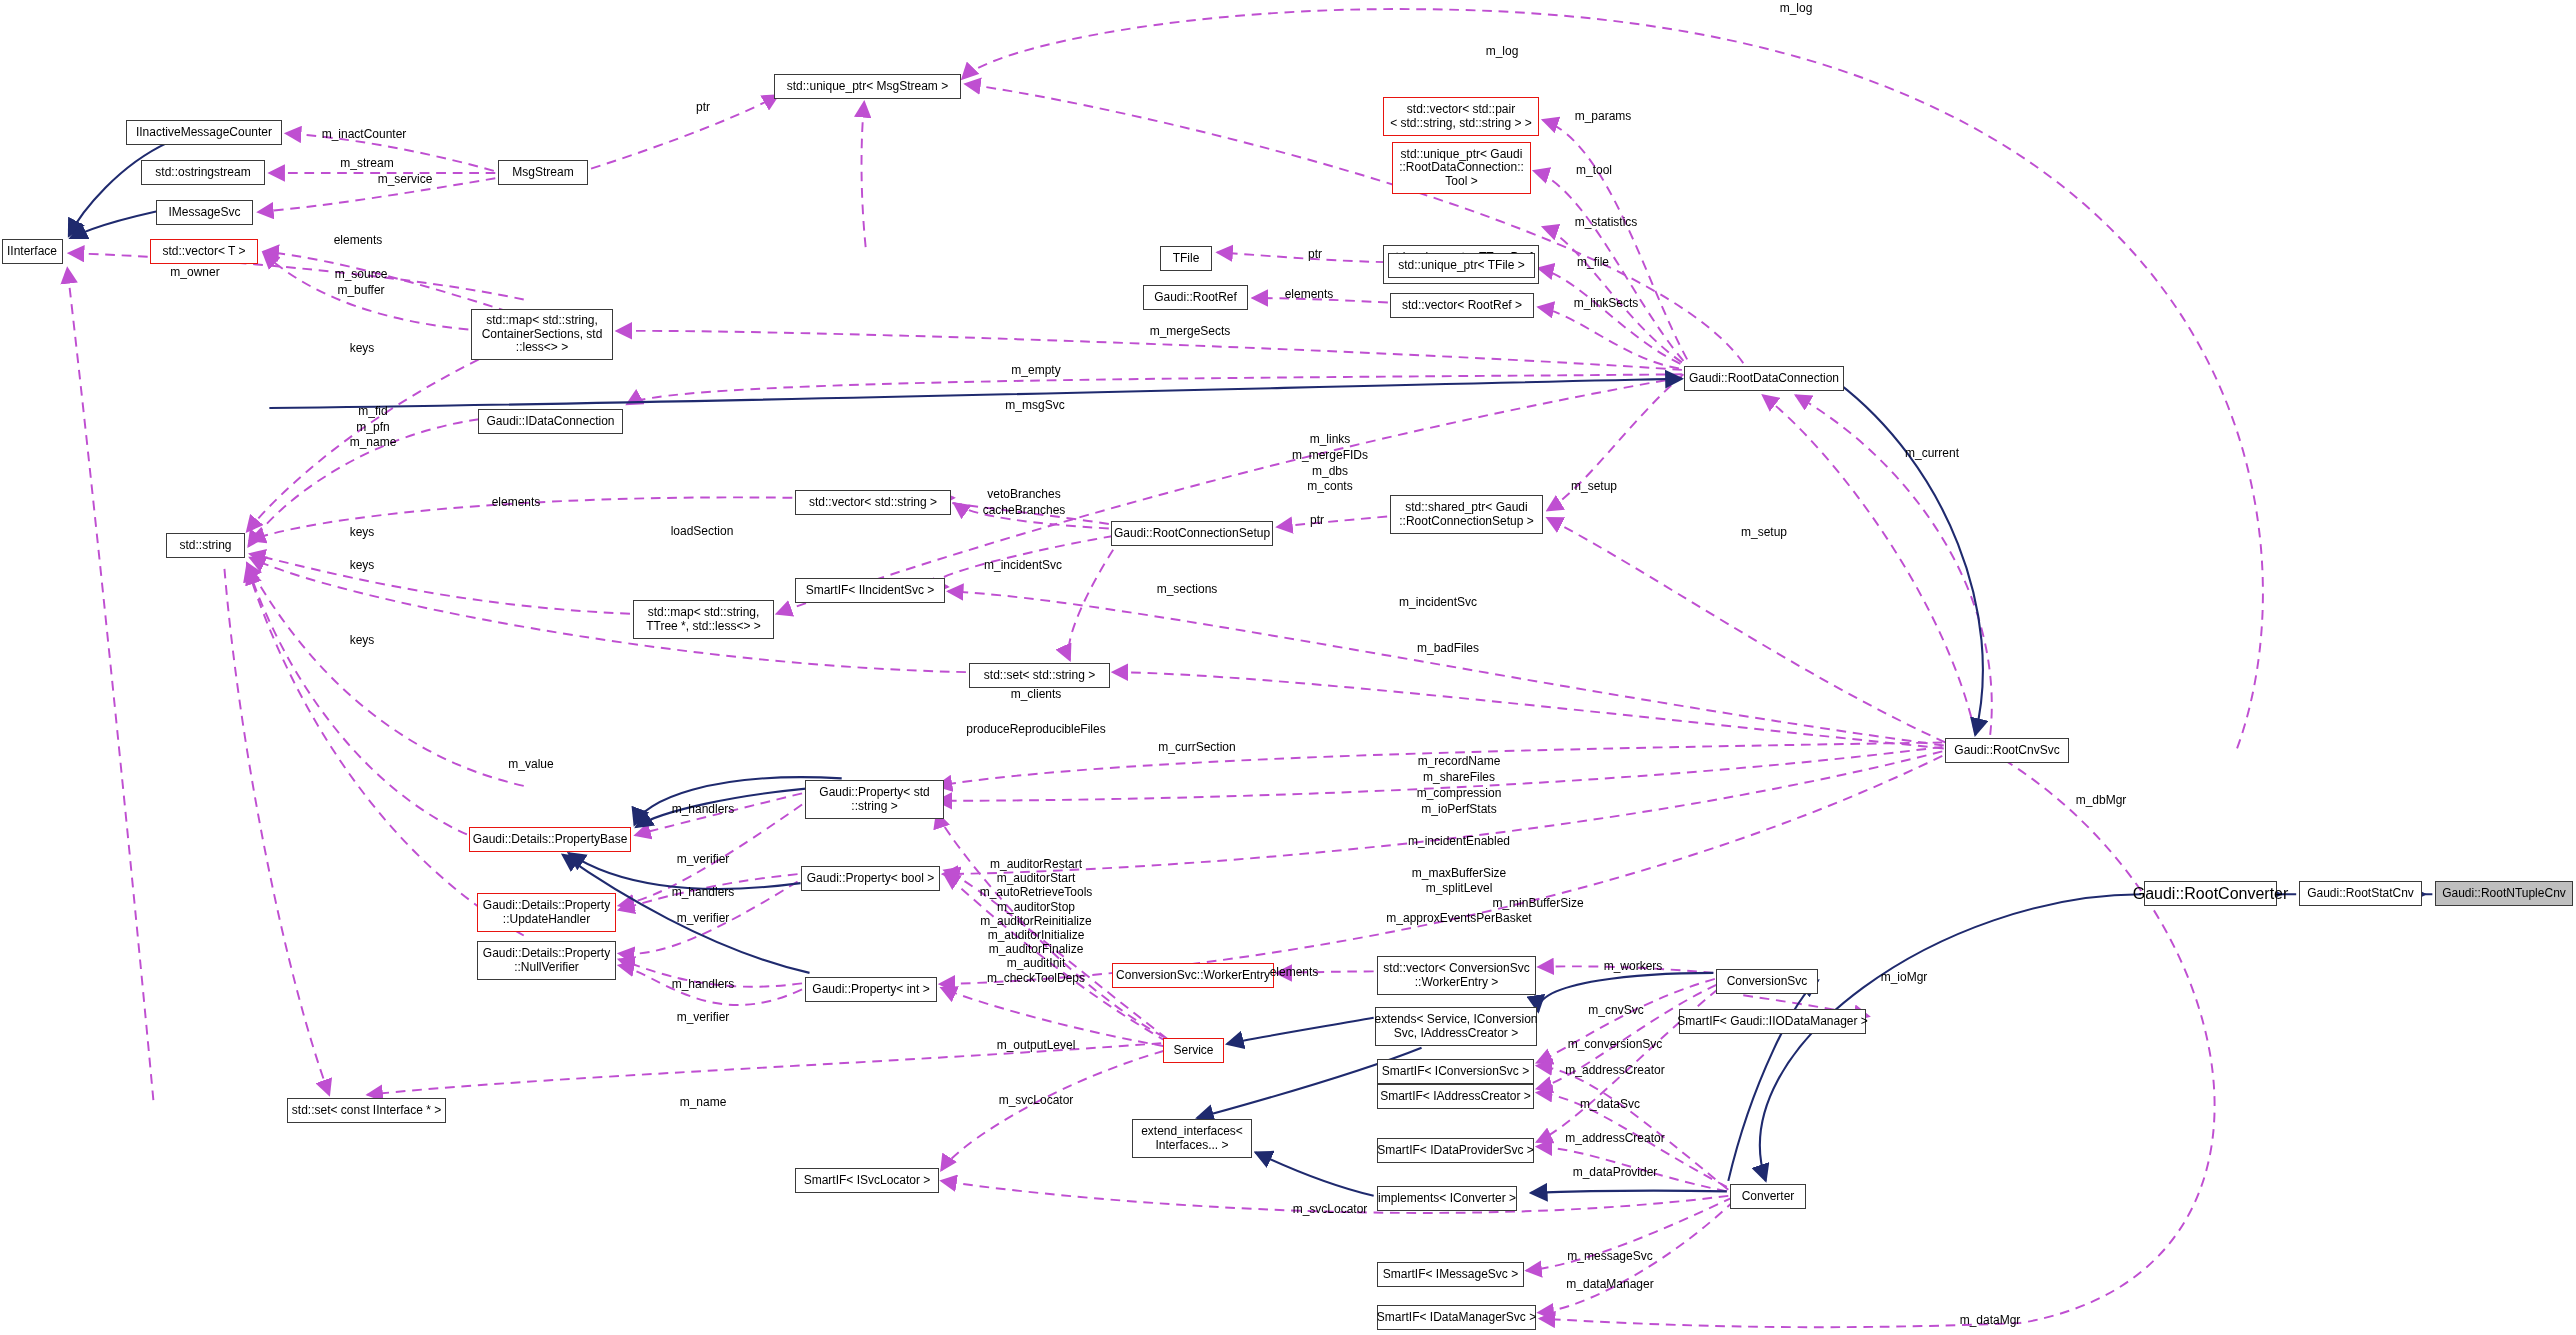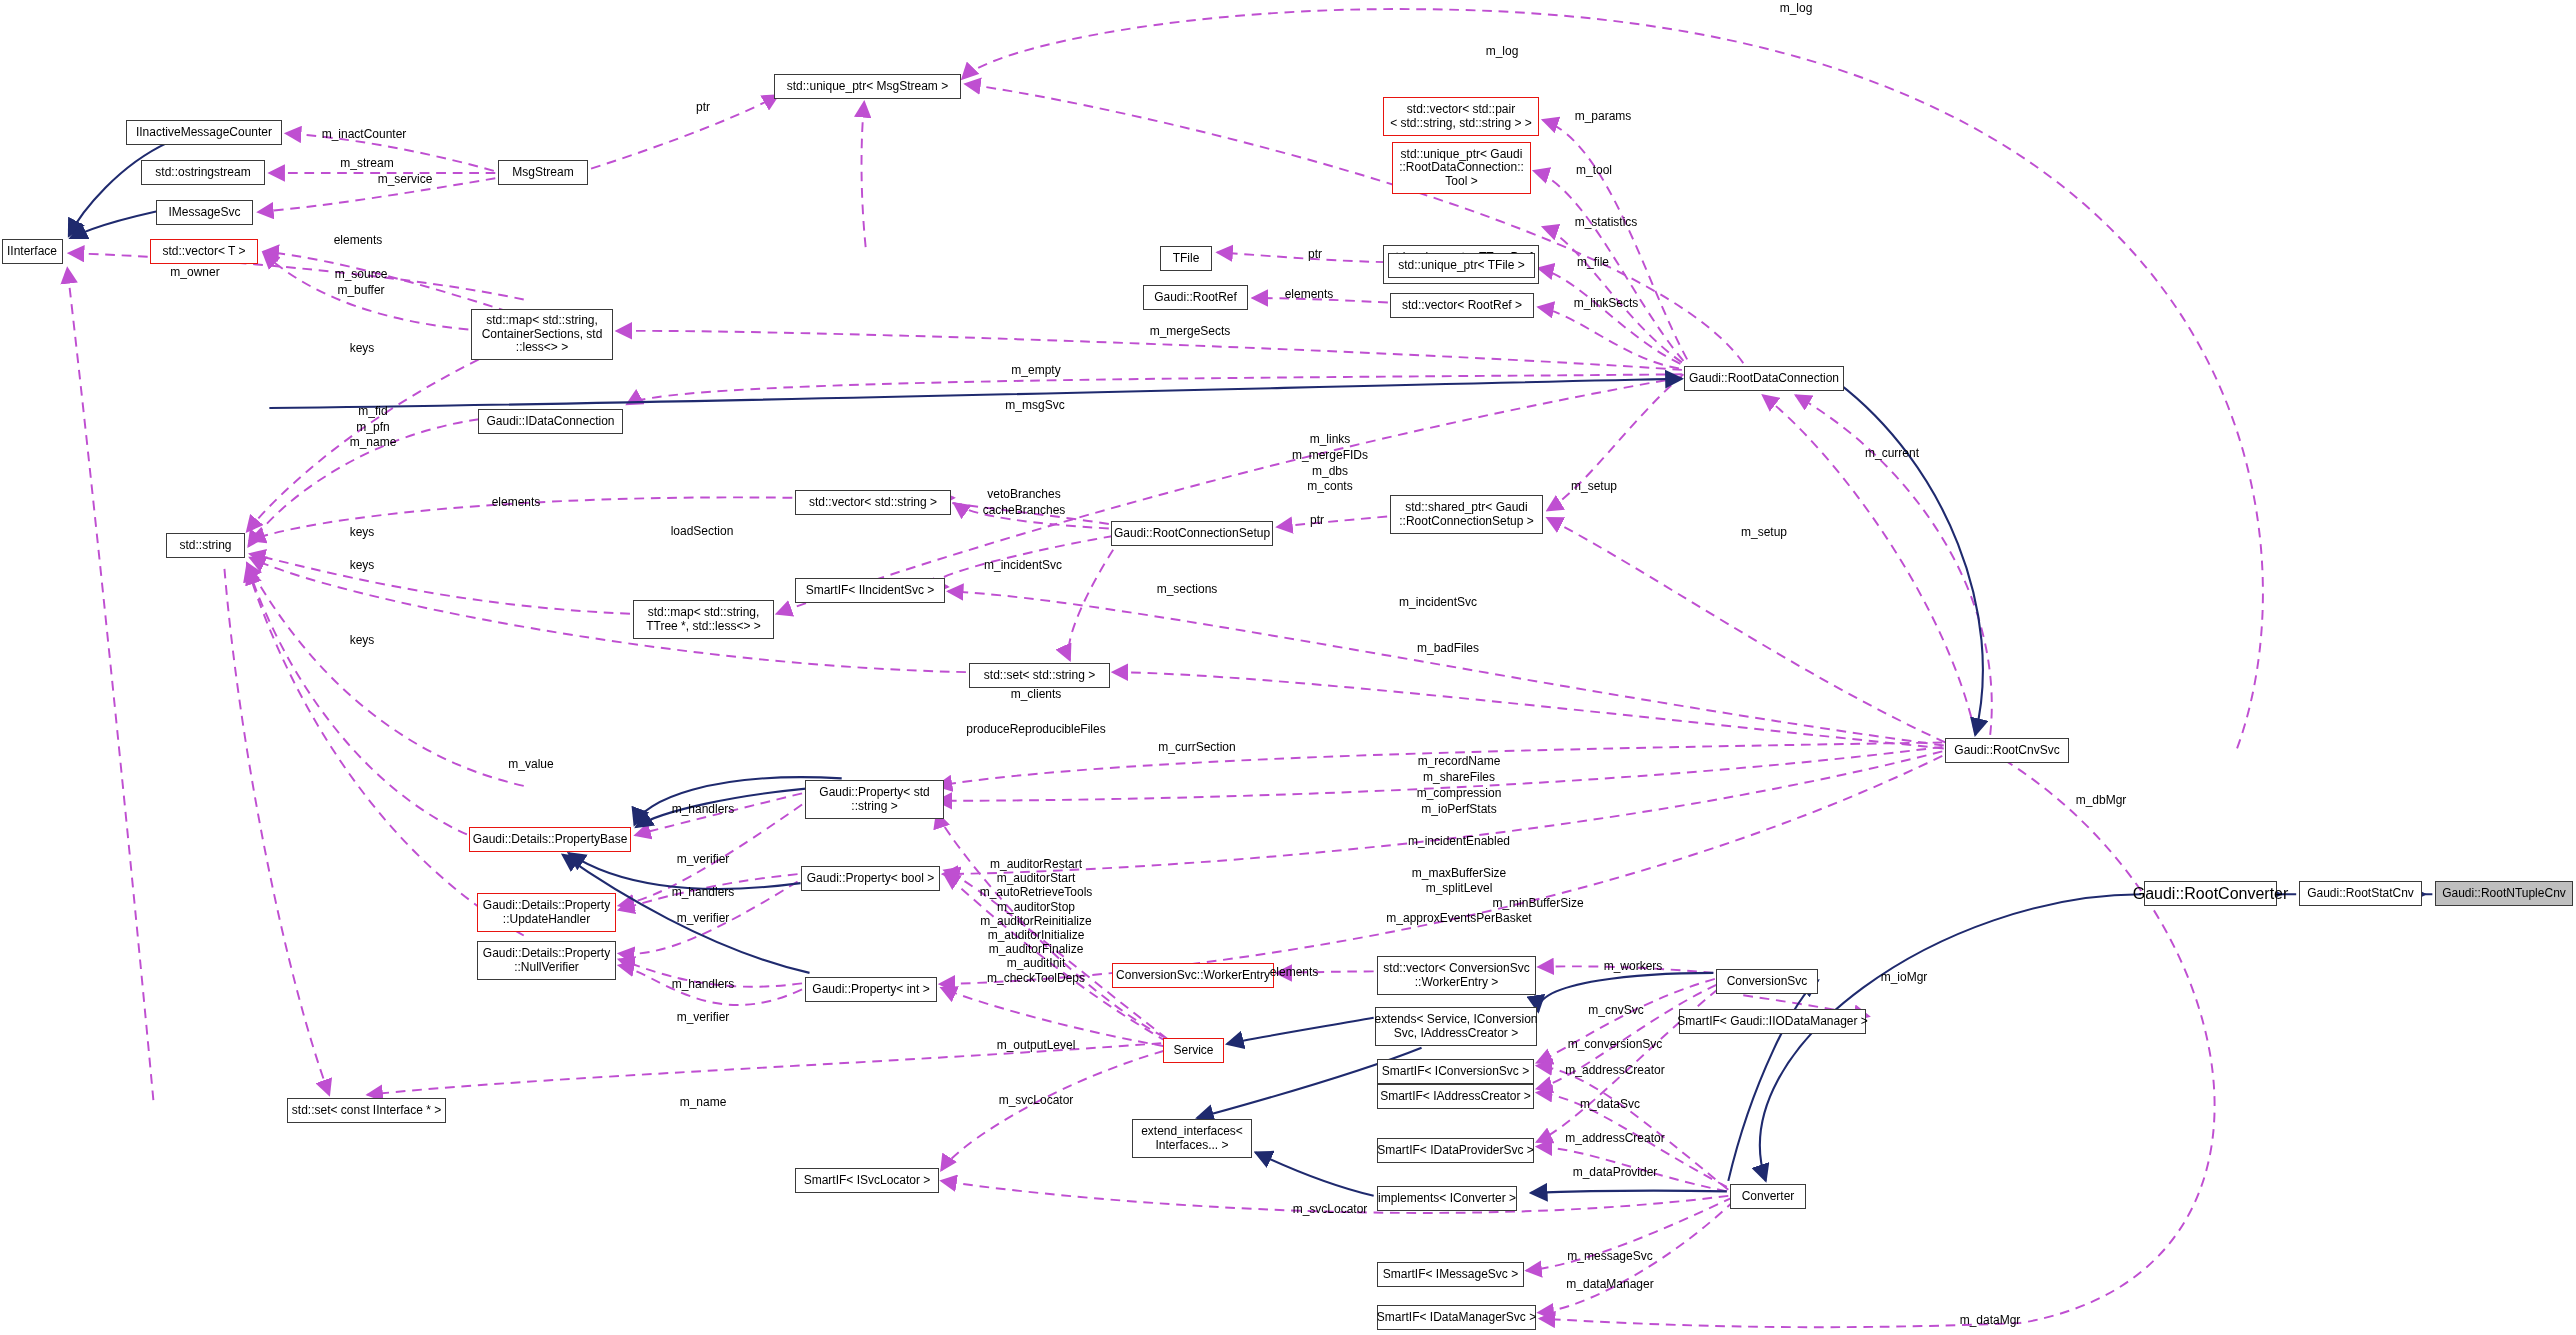--- a/index.html
+++ b/index.html
@@ -268,21 +268,21 @@
     <div class="elabel" style="left: 362px; top: 349px; font-size: 12px;">keys</div>
     <div class="elabel" style="left: 1036px; top: 371px; font-size: 12px;">m_empty</div>
     <div class="elabel" style="left: 1035px; top: 406px; font-size: 12px;">m_msgSvc</div>
     <div class="elabel" style="left: 373px; top: 412px; font-size: 12px;">m_fid</div>
     <div class="elabel" style="left: 373px; top: 428px; font-size: 12px;">m_pfn</div>
     <div class="elabel" style="left: 373px; top: 443px; font-size: 12px;">m_name</div>
     <div class="elabel" style="left: 1330px; top: 440px; font-size: 12px;">m_links</div>
     <div class="elabel" style="left: 1330px; top: 456px; font-size: 12px;">m_mergeFIDs</div>
     <div class="elabel" style="left: 1330px; top: 472px; font-size: 12px;">m_dbs</div>
     <div class="elabel" style="left: 1330px; top: 487px; font-size: 12px;">m_conts</div>
-    <div class="elabel" style="left: 1892px; top: 454px; font-size: 12px;">m_current</div>
+    <div class="elabel" style="left: 1932px; top: 454px; font-size: 12px;">m_current</div>
     <div class="elabel" style="left: 1024px; top: 495px; font-size: 12px;">vetoBranches</div>
     <div class="elabel" style="left: 1024px; top: 511px; font-size: 12px;">cacheBranches</div>
     <div class="elabel" style="left: 1594px; top: 487px; font-size: 12px;">m_setup</div>
     <div class="elabel" style="left: 1317px; top: 521px; font-size: 12px;">ptr</div>
     <div class="elabel" style="left: 362px; top: 533px; font-size: 12px;">keys</div>
     <div class="elabel" style="left: 516px; top: 503px; font-size: 12px;">elements</div>
     <div class="elabel" style="left: 702px; top: 532px; font-size: 12px;">loadSection</div>
     <div class="elabel" style="left: 1764px; top: 533px; font-size: 12px;">m_setup</div>
     <div class="elabel" style="left: 362px; top: 566px; font-size: 12px;">keys</div>
     <div class="elabel" style="left: 1023px; top: 566px; font-size: 12px;">m_incidentSvc</div>

